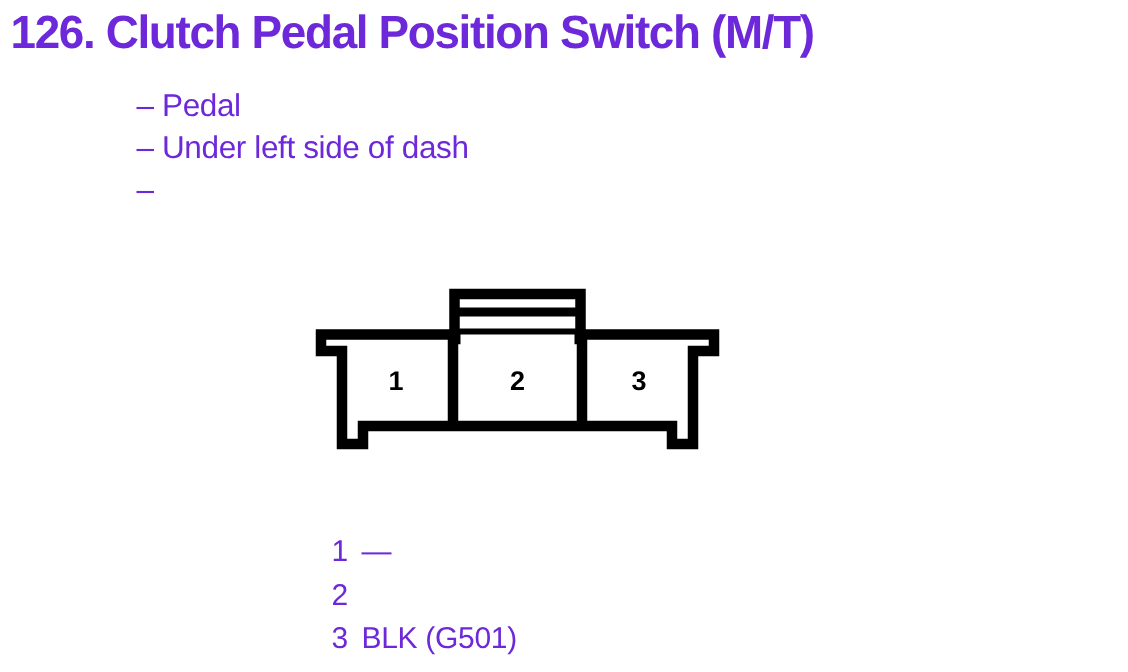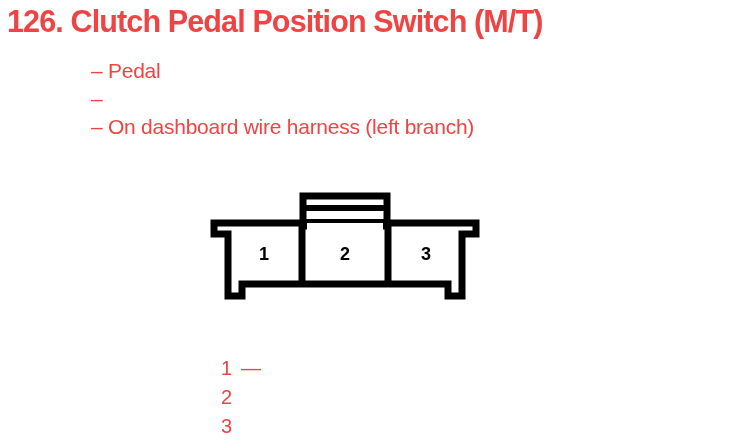--- a/index.html
+++ b/index.html
@@ -7,21 +7,21 @@
     padding: 0;
     background: #ffffff;
   }
   #page {
     position: relative;
     width: 752px;
     height: 448px;
     background: #ffffff;
     overflow: hidden;
     font-family: "Liberation Sans", sans-serif;
-    color: #ef4444;
+    color: #6d28d9;
   }
 
   
   #title {
     position: absolute;
     left: 7px;
     top: 4px;
     width: 745px;
     font-size: 31px;
     line-height: 36px;
@@ -105,25 +105,25 @@
 
   <div id="bullets">
 
     <div class="bullet-line">
       <span class="bullet-dash">–</span>
       <span class="bullet-text">Pedal</span>
     </div>
 
     <div class="bullet-line">
       <span class="bullet-dash">–</span>
+      <span class="bullet-text">Under left side of dash</span>
     </div>
 
     <div class="bullet-line">
       <span class="bullet-dash">–</span>
-      <span class="bullet-text">On dashboard wire harness (left branch)</span>
     </div>
 
   </div>
 
   <div id="connector">
     <svg width="290" height="120" viewBox="0 0 290 120" xmlns="http://www.w3.org/2000/svg">
 
       <g>
         <path d="M 14 33
                  L 14 44
@@ -164,17 +164,18 @@
       <span class="pin-id">1</span>
       <span class="pin-desc">—</span>
     </div>
 
     <div class="pin-row">
       <span class="pin-id">2</span>
     </div>
 
     <div class="pin-row">
       <span class="pin-id">3</span>
+      <span class="pin-desc">BLK (G501)</span>
     </div>
 
   </div>
 
 </div>
 
 </body></html>

